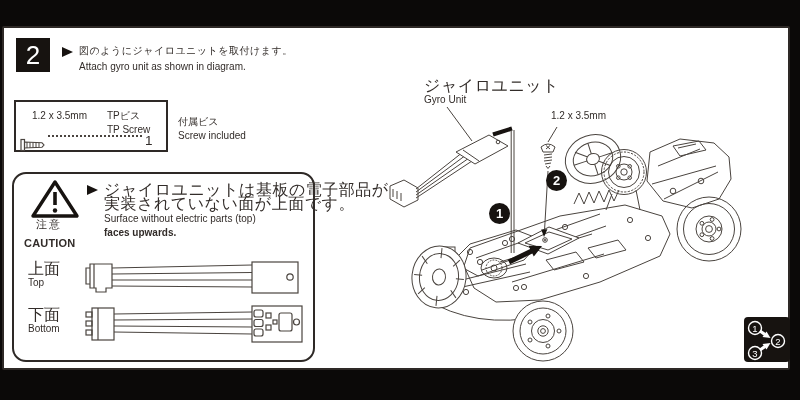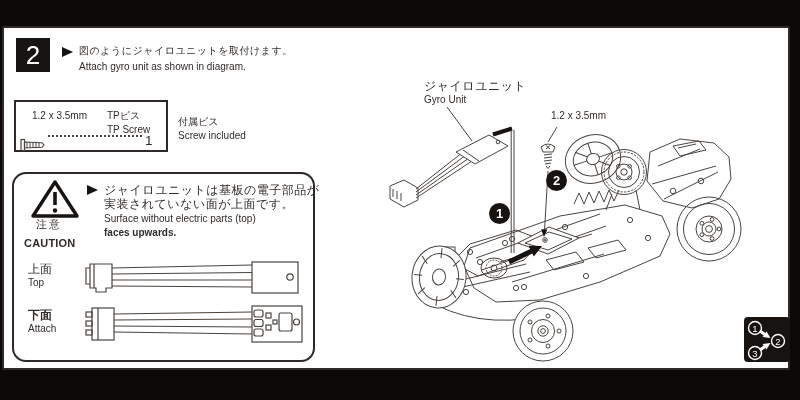--- a/index.html
+++ b/index.html
@@ -6,21 +6,21 @@
   html,body { width:800px; height:400px; background:#0b0908; overflow:hidden;
               font-family:"Liberation Sans", sans-serif; color:#322c29; }
   .abs { position:absolute; }
   .page-bg { left:2px; top:26px; width:788px; height:344px; background:#fff;
              border:2px solid #2e2926; border-radius:2px; }
   
   .step-square { left:16px; top:38px; width:34px; height:34px; background:#171310;
                  color:#fff; text-align:center; line-height:34px; font-size:26px; }
   .tri-bullet { width:0; height:0; border-top:5.5px solid transparent;
                 border-bottom:5.5px solid transparent; border-left:11px solid #171310; }
-  .t12  { font-size:12px;   line-height:14px; white-space:nowrap; }
+  .t12  { font-size:16px;   line-height:14px; white-space:nowrap; }
   .t125 { font-size:10px; line-height:14px; white-space:nowrap; }
   
   .parts-box { left:14px; top:100px; width:154px; height:52px; border:2px solid #2e2926; background:#fff; }
   .dotted-leader { border-bottom:2px dotted #4a443f; }
   
   .caution-box { left:12px; top:172px; width:303px; height:190px; border:2px solid #2e2926;
                  border-radius:14px; background:#fff; }
   .caution-word { font-size:11px; font-weight:bold; letter-spacing:0.2px; }
   .chuui { font-size:11px; letter-spacing:2px; }
   
@@ -80,22 +80,22 @@
       <line x1="14" y1="8" x2="14" y2="32"></line>
       <line x1="32" y1="12" x2="172" y2="9"></line>
       <line x1="32" y1="18" x2="172" y2="16.5"></line>
       <line x1="32" y1="24" x2="172" y2="24"></line>
       <line x1="32" y1="30" x2="172" y2="31"></line>
       <rect x="172" y="6" width="46" height="31"></rect>
       <circle cx="210" cy="21" r="3.2"></circle>
     </g>
   </svg>
 
-  <div class="abs t12" style="left:14px; top:134px;font-weight:bold;">下面</div>
-  <div class="abs t125" style="left:14px; top:148px;">Attach</div>
+  <div class="abs t12" style="left:14px; top:134px;">下面</div>
+  <div class="abs t125" style="left:14px; top:148px;">Bottom</div>
   <svg class="abs" style="left:66px; top:126px;" width="232" height="50" viewBox="0 0 232 50">
     <g fill="none" stroke="#4a443f" stroke-width="1.2">
       <rect x="12" y="8" width="22" height="32"></rect>
       <rect x="6" y="12" width="6" height="5"></rect>
       <rect x="6" y="21" width="6" height="5"></rect>
       <rect x="6" y="30" width="6" height="5"></rect>
       <line x1="18" y1="8" x2="18" y2="40"></line>
       <line x1="34" y1="14" x2="172" y2="12"></line>
       <line x1="34" y1="20" x2="172" y2="19"></line>
       <line x1="34" y1="26" x2="172" y2="27"></line>

